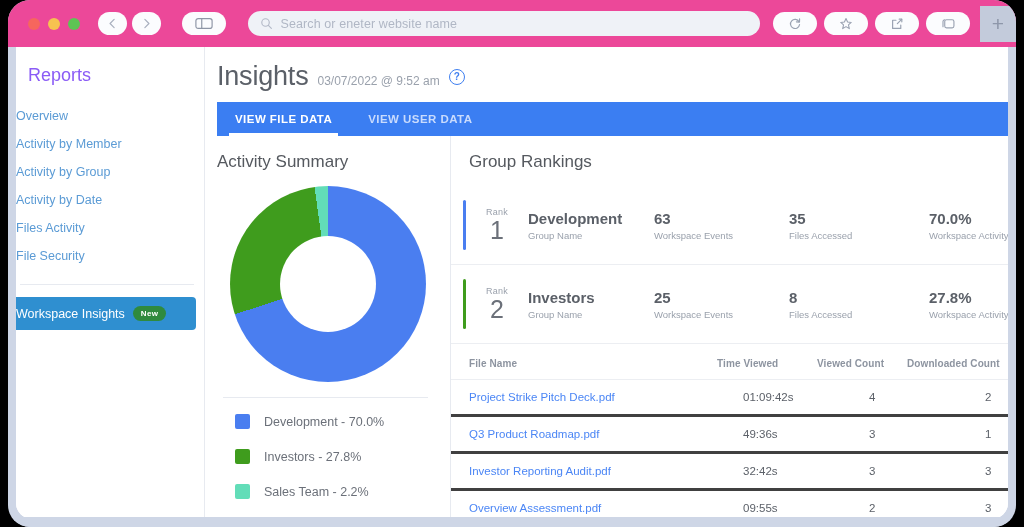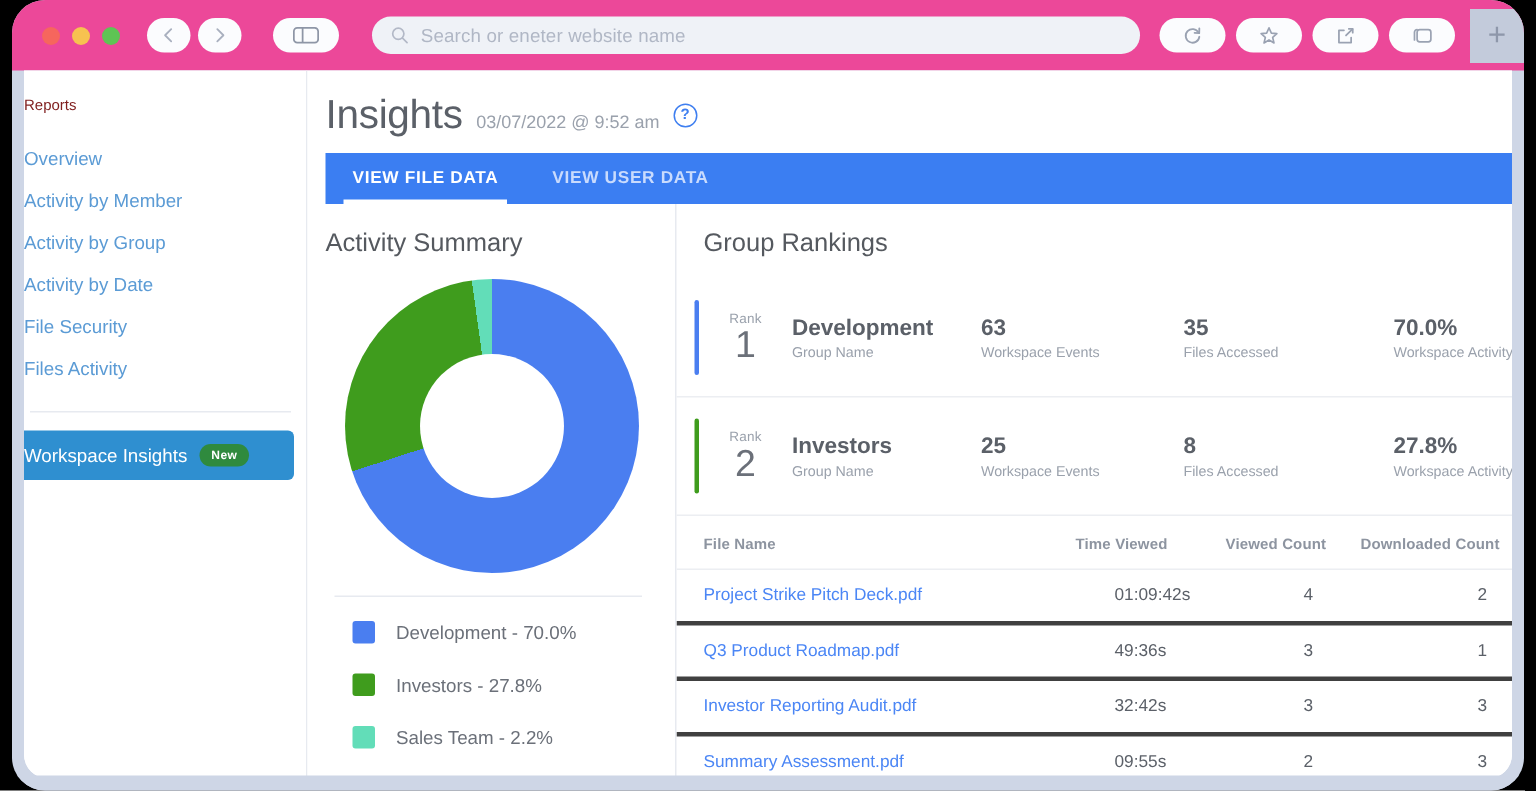--- a/index.html
+++ b/index.html
@@ -138,24 +138,25 @@
     width: 197px;
     flex: 0 0 197px;
     background: #ffffff;
     border-right: 1px solid #e7eaf0;
     padding-top: 18px;
     box-sizing: border-box;
     position: relative;
     margin-left: -8px;
   }
   .sidebar-heading {
-    font-size: 10px;
-    color: #7f1d1d;
+    font-size: 18px;
+    color: #8b5cf6;
     padding: 0 0 0 8px;
     margin-bottom: 16px;
+    margin-left: 12px;
   }
   .sidebar-link {
     font-size: 12.5px;
     color: #5b9bd5;
     padding: 7px 0 7px 8px;
     cursor: pointer;
   }
   .sidebar-divider {
     height: 1px;
     background: #e7eaf0;
@@ -515,22 +516,22 @@
 
   <div class="viewport">
 
     <div class="app-sidebar">
       <div class="sidebar-heading">Reports</div>
 
       <div class="sidebar-link">Overview</div>
       <div class="sidebar-link">Activity by Member</div>
       <div class="sidebar-link">Activity by Group</div>
       <div class="sidebar-link">Activity by Date</div>
+      <div class="sidebar-link">Files Activity</div>
       <div class="sidebar-link">File Security</div>
-      <div class="sidebar-link">Files Activity</div>
 
       <div class="sidebar-divider"></div>
 
       <div class="sidebar-active">
         <span>Workspace Insights</span>
         <span class="badge-new">New</span>
       </div>
     </div>
 
     <div class="main">
@@ -649,21 +650,21 @@
             </div>
 
             <div class="table-row">
               <div class="cell-file col-file">Investor Reporting Audit.pdf</div>
               <div class="cell-text col-time">32:42s</div>
               <div class="cell-text col-viewed">3</div>
               <div class="cell-text col-down">3</div>
             </div>
 
             <div class="table-row">
-              <div class="cell-file col-file">Summary Assessment.pdf</div>
+              <div class="cell-file col-file">Overview Assessment.pdf</div>
               <div class="cell-text col-time">09:55s</div>
               <div class="cell-text col-viewed">2</div>
               <div class="cell-text col-down">3</div>
             </div>
 
           </div>
 
           <div class="scroll-rail"></div>
         </div>
       </div>

